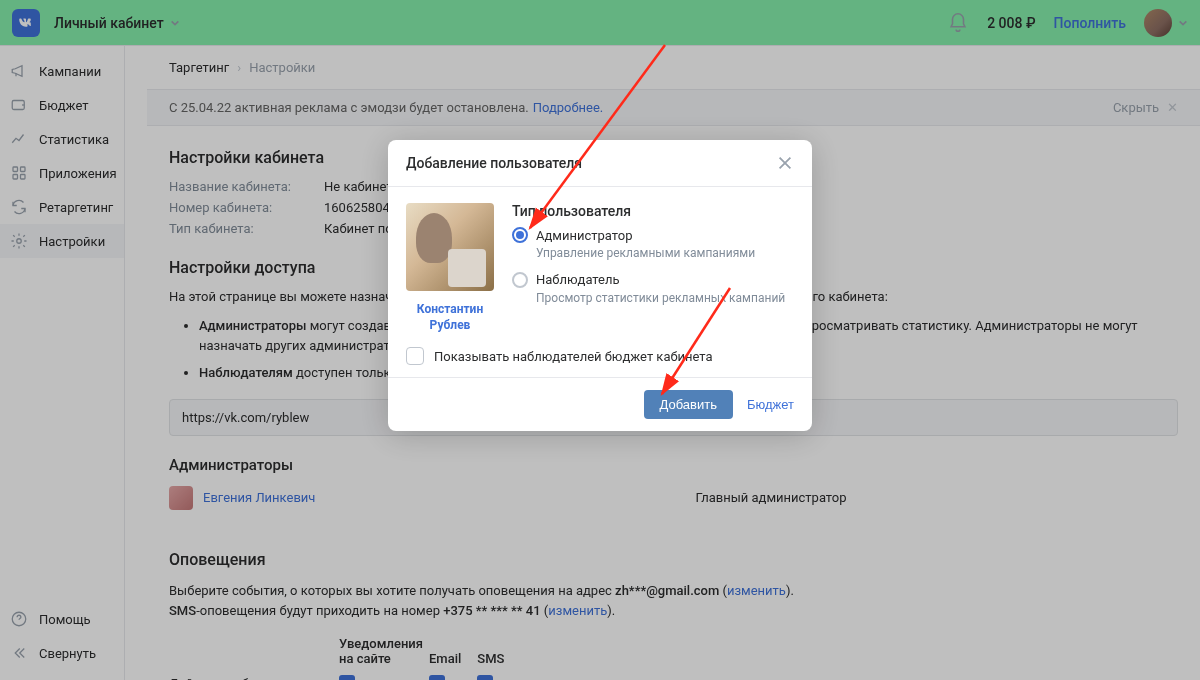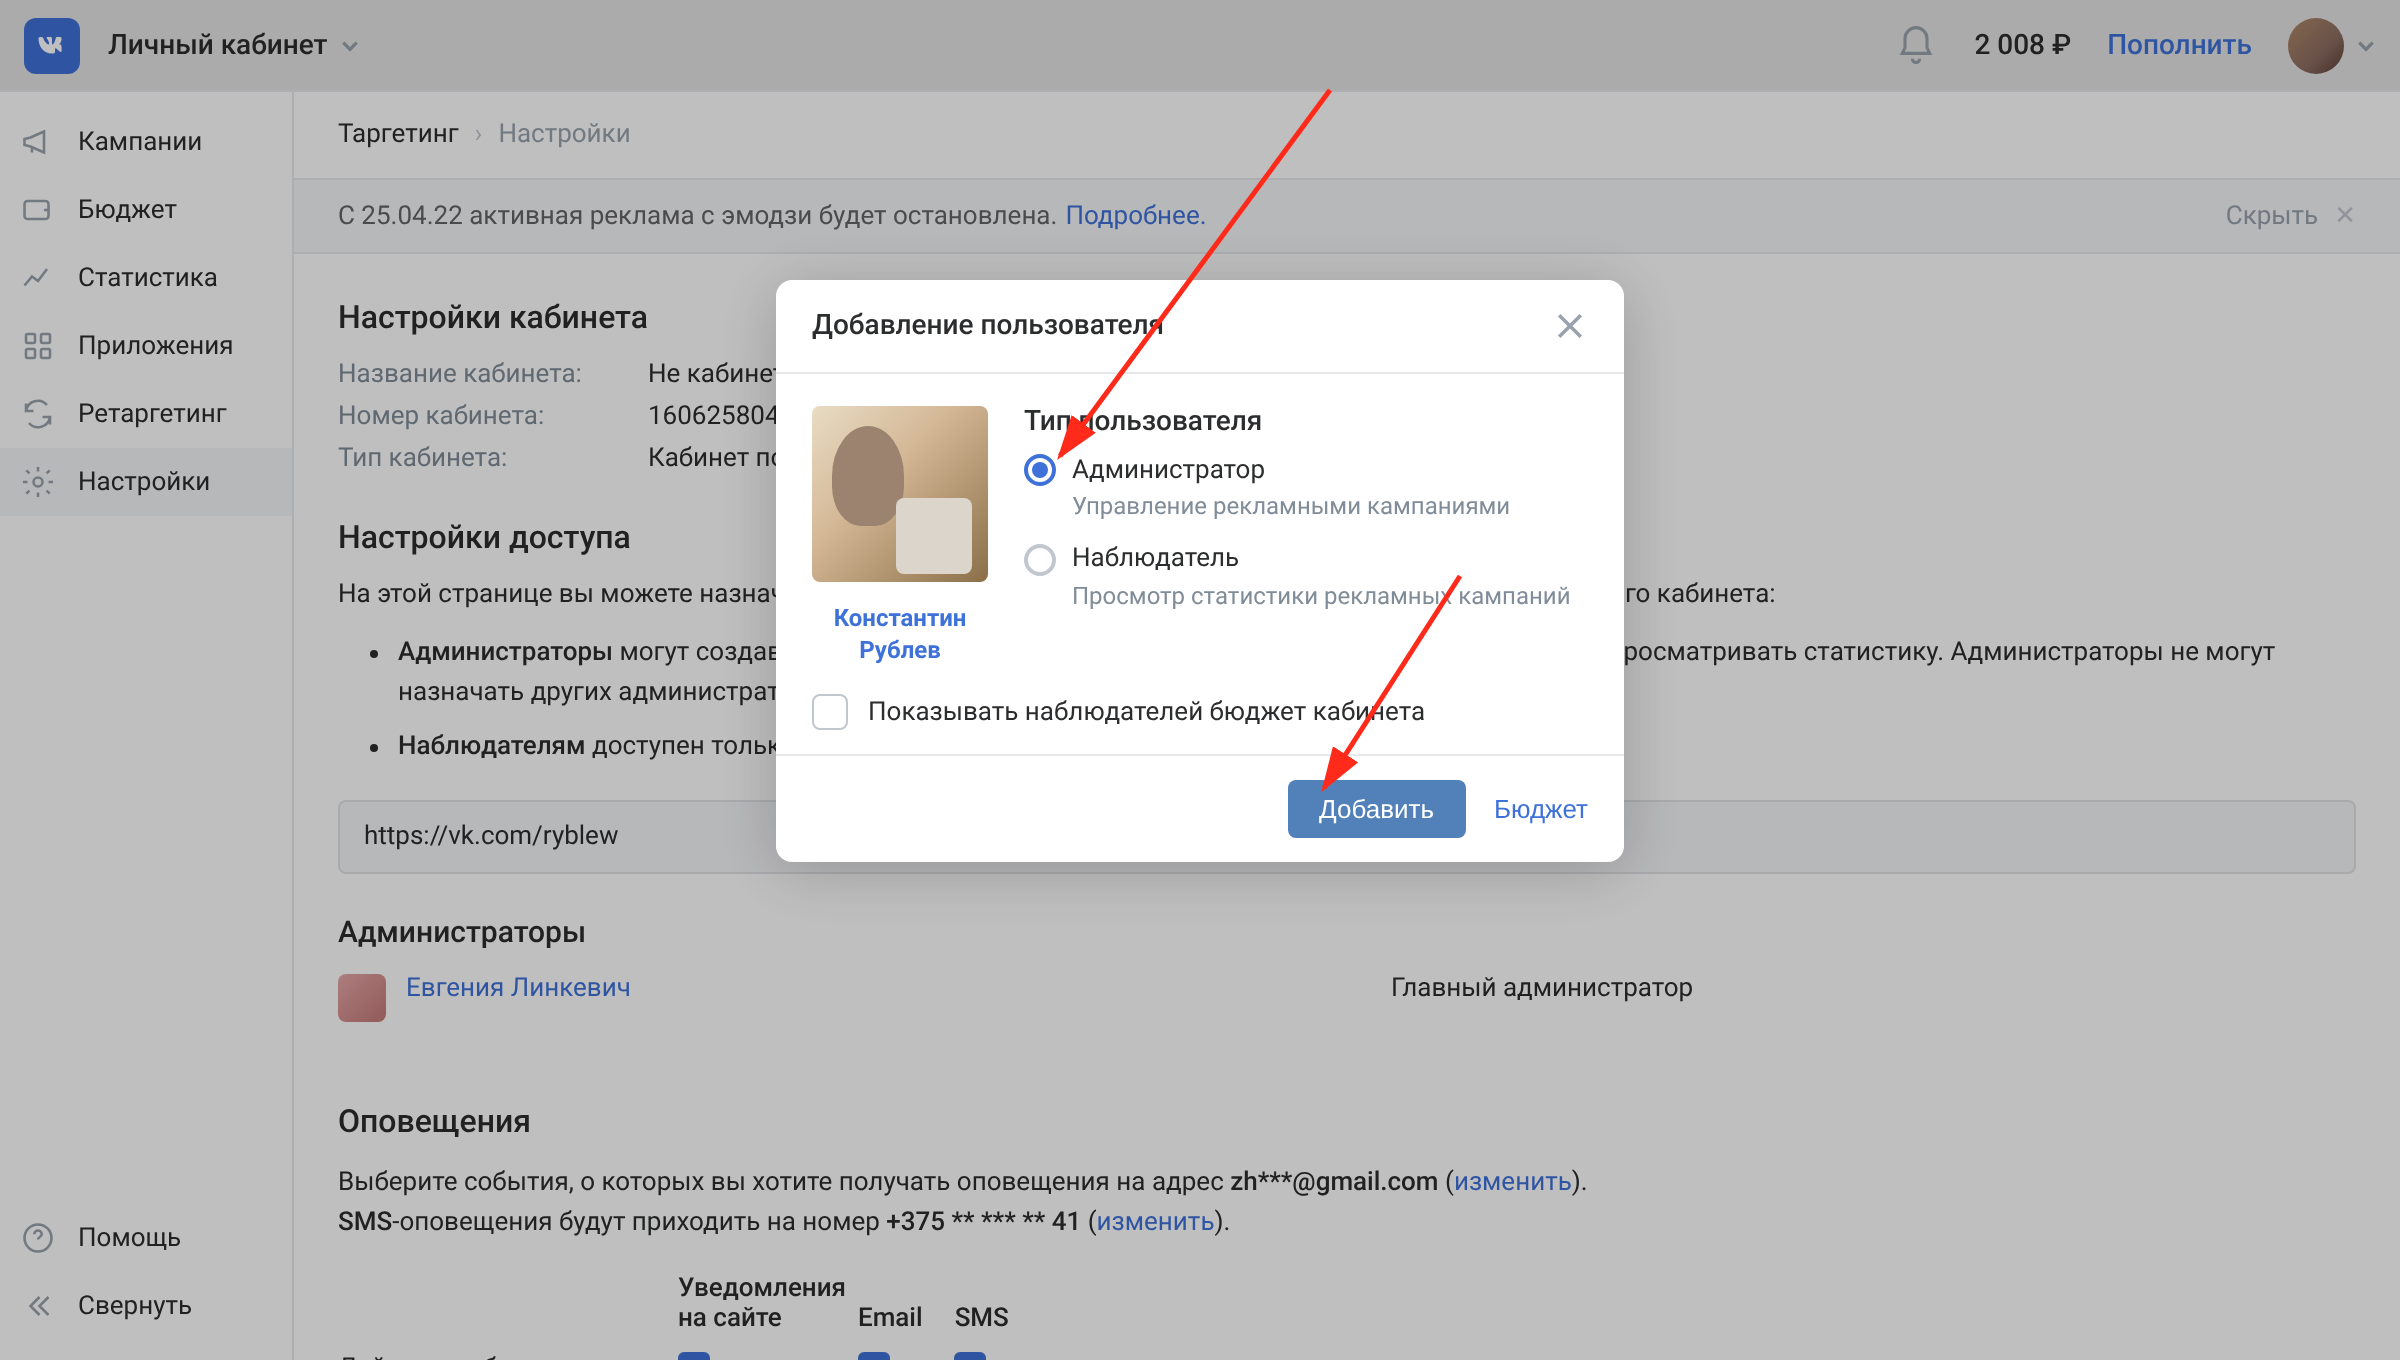--- a/index.html
+++ b/index.html
@@ -10,21 +10,21 @@
       background: #ffffff;
       width: 1200px;
       height: 680px;
       overflow: hidden;
       position: relative;
     }
 
     
     .header {
       height: 46px;
-      background: #e5e5e5;
+      background: #86efac;
       border-bottom: 1px solid #e7e8ec;
       display: flex;
       align-items: center;
       padding: 0 12px 0 12px;
       position: relative;
       z-index: 5;
     }
     .vk-logo {
       width: 28px; height: 28px;
       background: #3f72d9;
@@ -51,21 +51,21 @@
       background: linear-gradient(135deg,#b08968 0%, #8d6e63 60%, #5d4037 100%);
       display: flex; align-items: center; justify-content: center;
     }
     .chev-down { width:10px; height:10px; color:#99a2ad; margin-left:2px; }
 
     
     .sidebar {
       position: absolute;
       top: 46px;
       left: 0;
-      width: 147px;
+      width: 125px;
       height: calc(100% - 46px);
       background: #ffffff;
       border-right: 1px solid #e7e8ec;
       display: flex;
       flex-direction: column;
       padding-top: 8px;
     }
     .sidebar-item {
       display: flex;
       align-items: center;
@@ -134,21 +134,21 @@
       border: 1px solid #e1e3e6;
       border-radius: 4px;
       padding: 10px 12px;
       font-size: 13px;
       color: #2c2d2e;
       margin-bottom: 10px;
       width: 100%;
     }
 
     .admin-section-title { font-size: 15px; font-weight:500; margin: 20px 0 12px; }
-    .admin-row { display:flex; font-size:13px; }
+    .admin-row { display:flex; align-items:center; font-size:13px; }
     .admin-row .av {
       width:24px; height:24px; border-radius:4px;
       background: linear-gradient(135deg,#e6a8a8,#c47878);
       margin-right: 10px;
     }
     .admin-row .name { color:#3f72d9; }
     .admin-row .role { margin-left: 380px; color:#2c2d2e; }
 
     .notif-title { font-size: 16px; font-weight:500; margin: 40px 0 12px; }
     .notif-desc { font-size:13px; line-height:1.6; margin-bottom:10px; }

